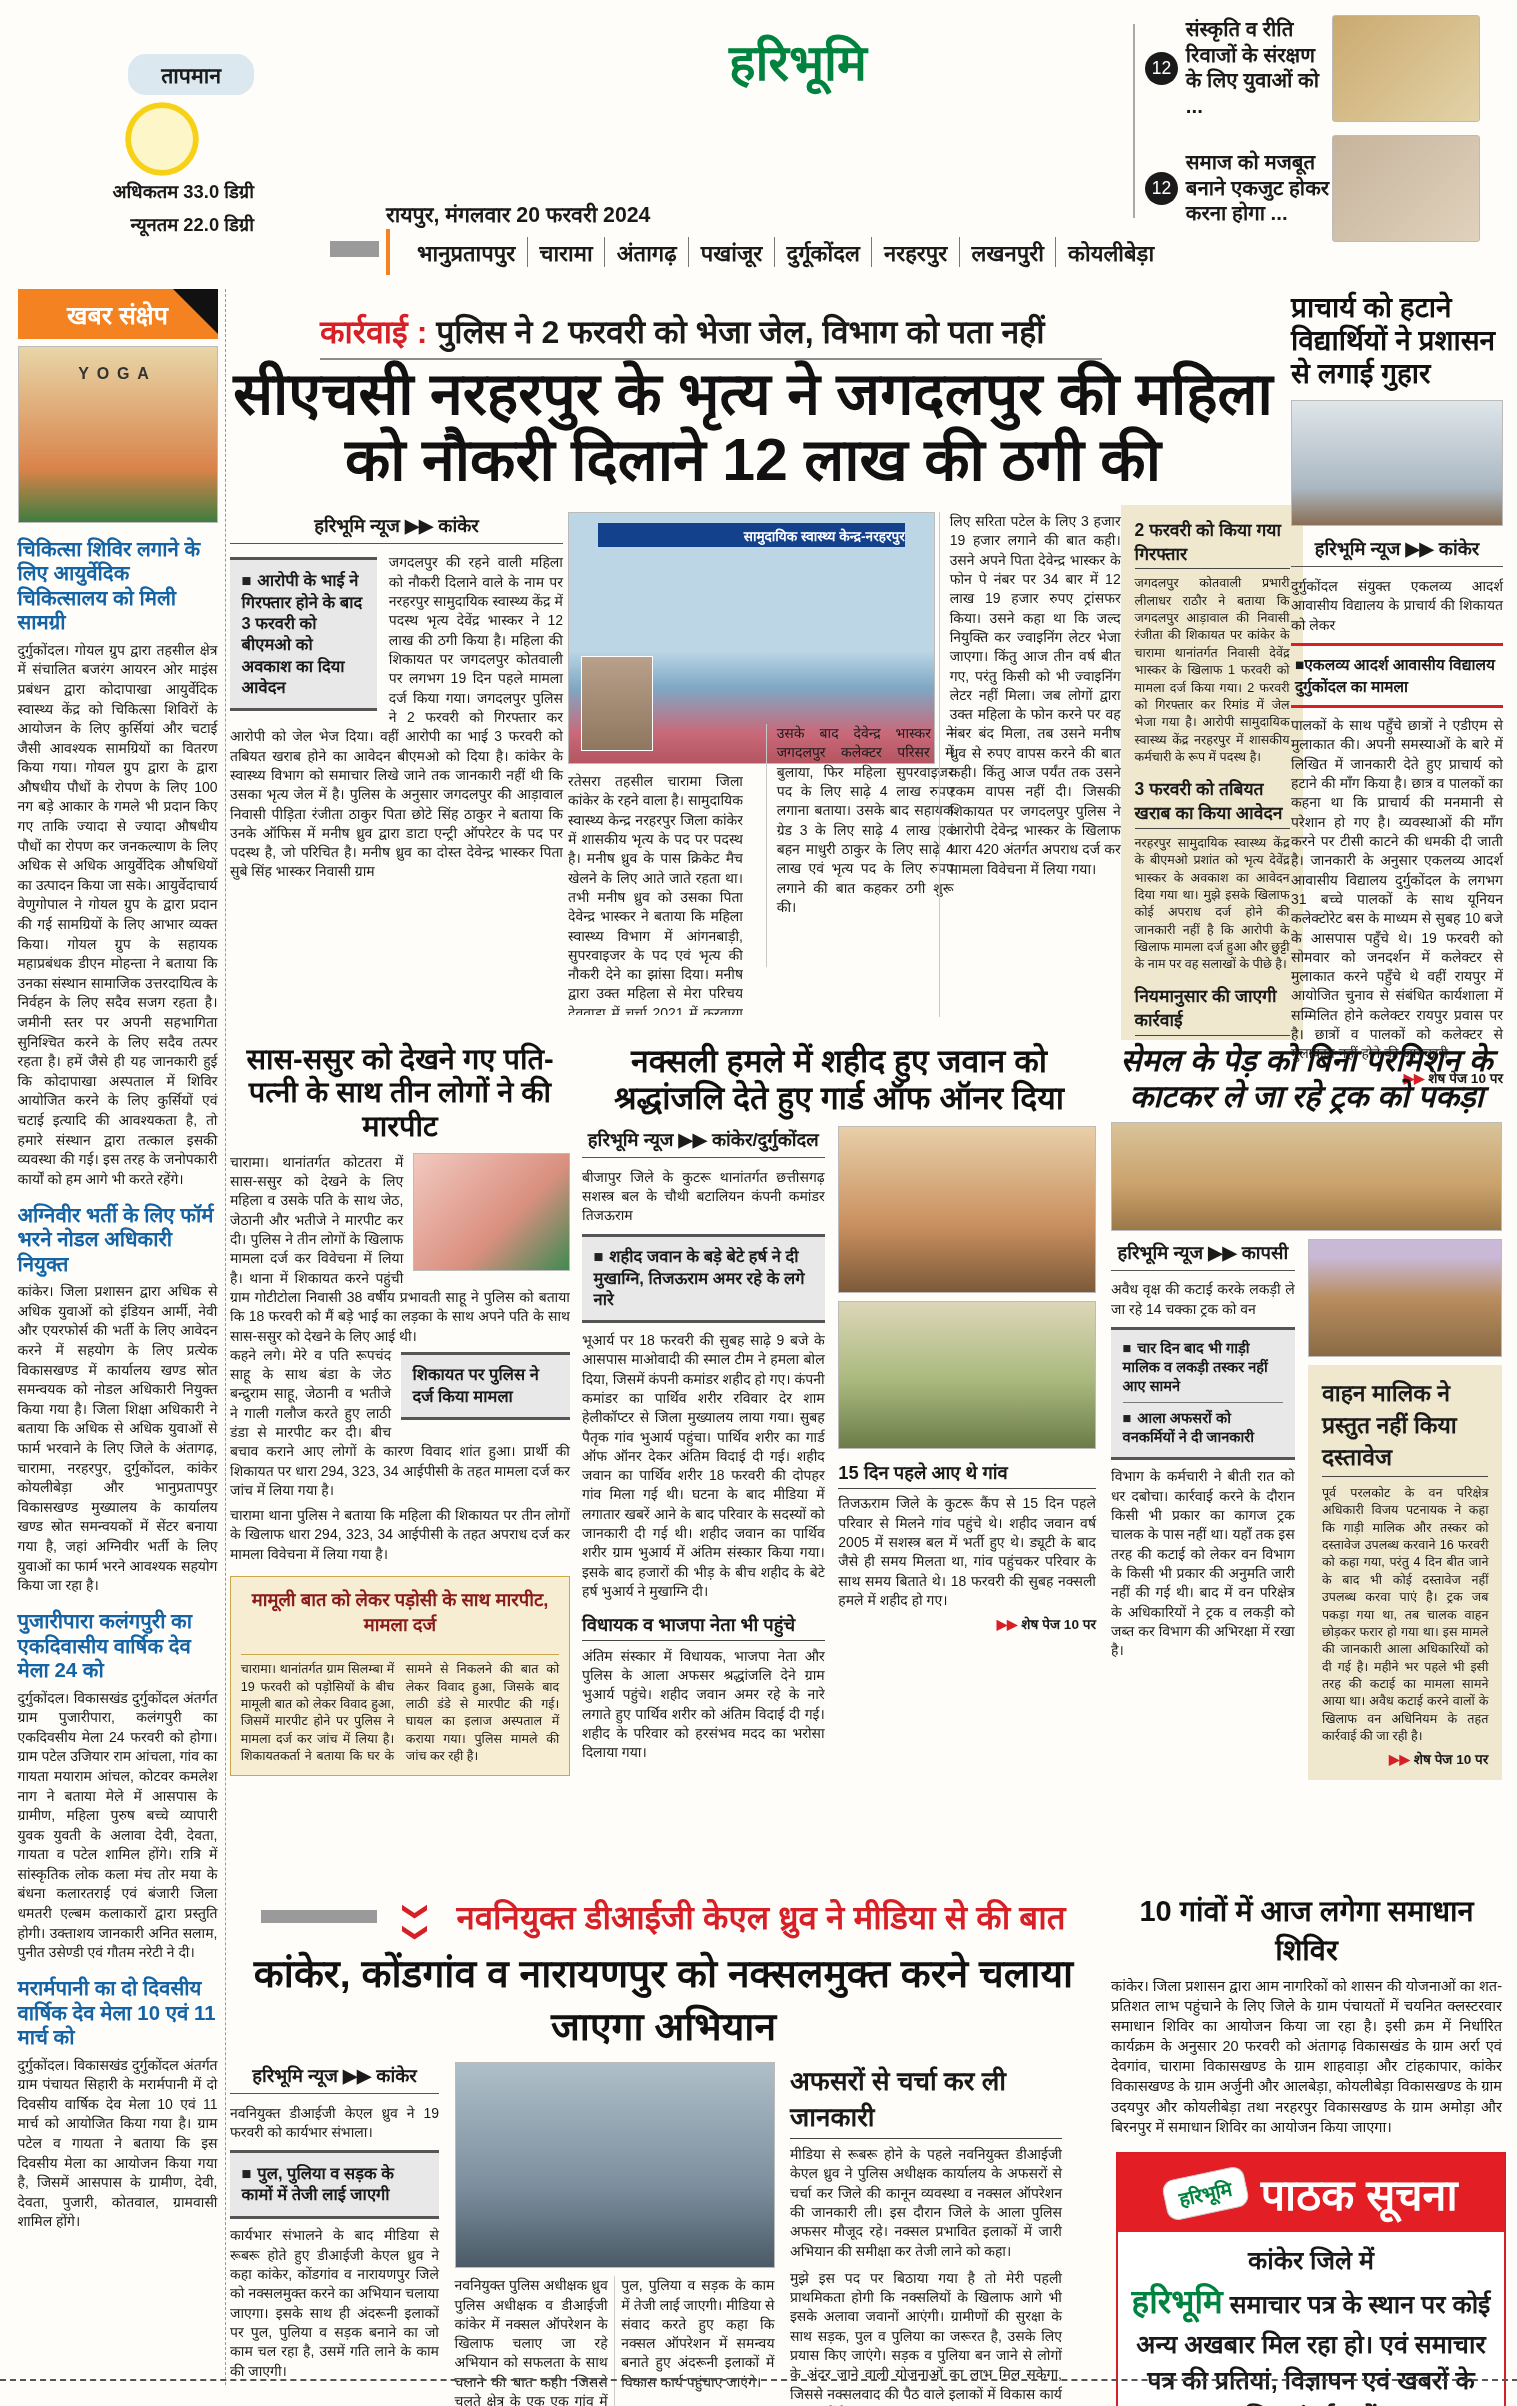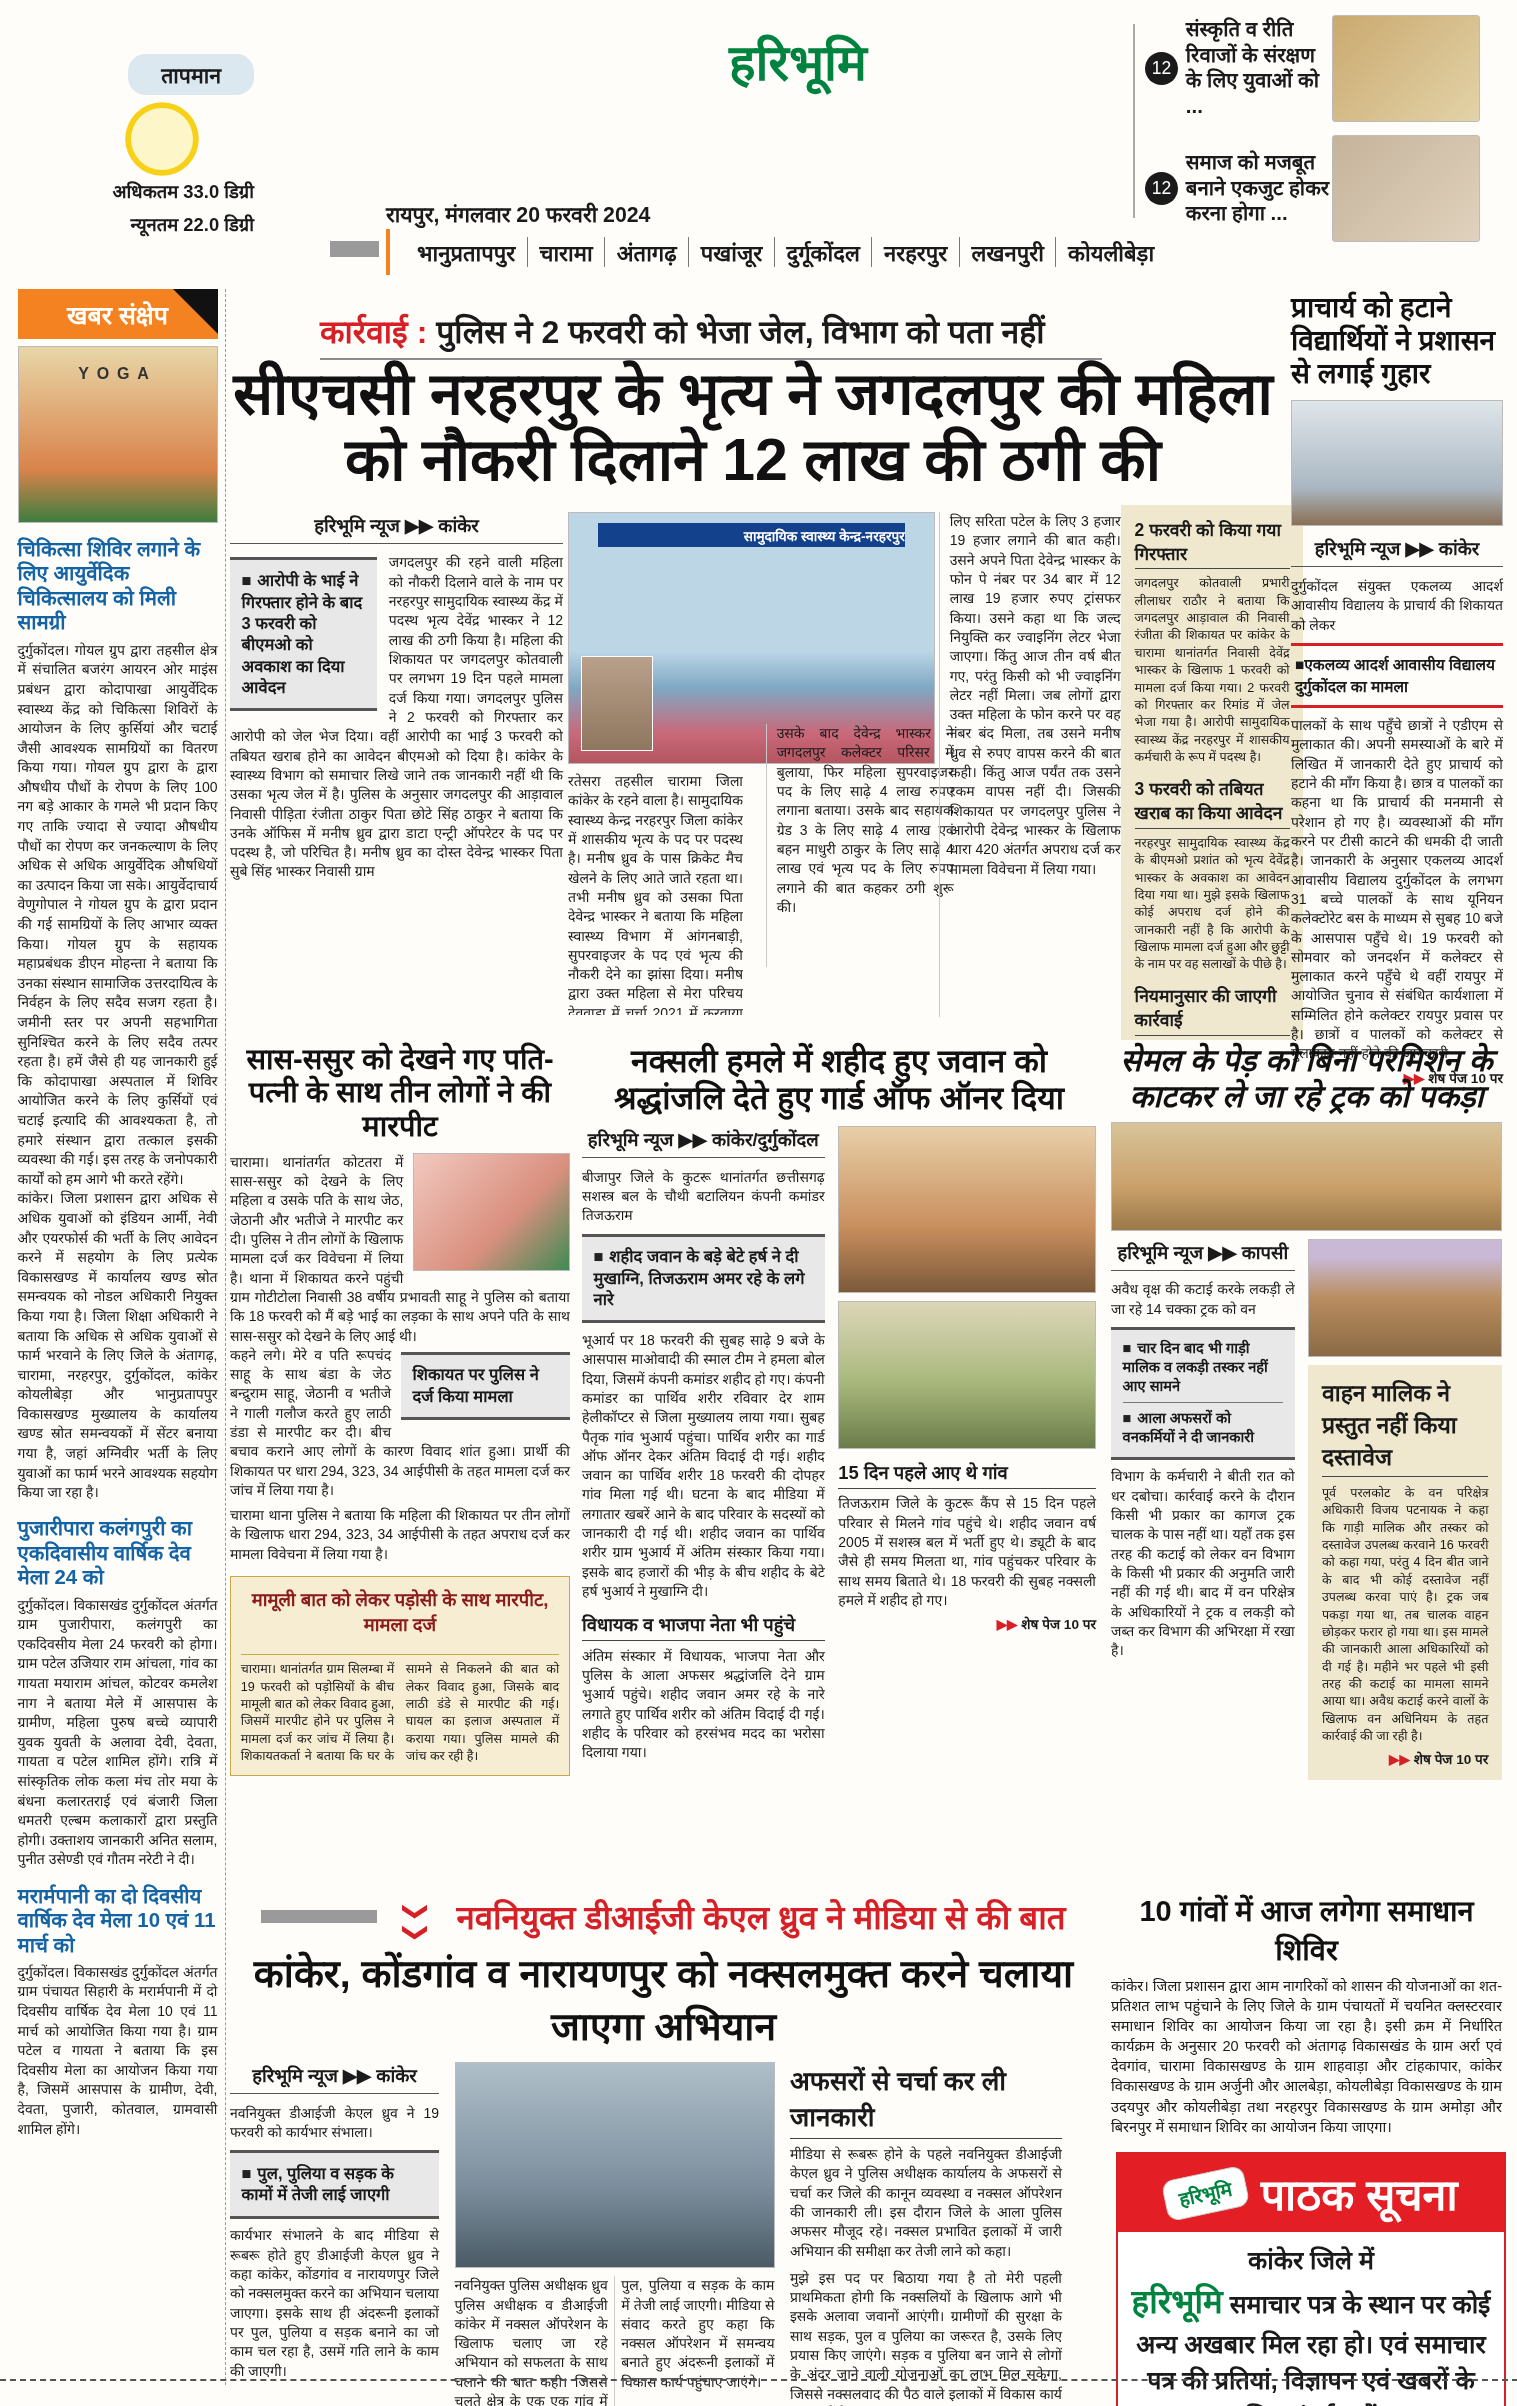--- a/index.html
+++ b/index.html
@@ -122,20 +122,21 @@
   <div class="abs briefs">
     <div class="briefs-head">
       <span>खबर संक्षेप</span>
       <span class="corner"></span>
     </div>
     <div class="photo" style="height:175px;margin-top:7.8px;background:linear-gradient(#e8d6a8,#d9834a 70%,#3f7d3f);">
       <div style="position:absolute;top:17.5px;left:0;right:0;text-align:center;font-weight:bold;color:#333;letter-spacing:7.8px;">YOGA</div>
     </div>
     <div class="brief-title">चिकित्सा शिविर लगाने के लिए आयुर्वेदिक चिकित्सालय को मिली सामग्री</div>
     <div class="brief-body">दुर्गुकोंदल। गोयल ग्रुप द्वारा तहसील क्षेत्र में संचालित बजरंग आयरन ओर माइंस प्रबंधन द्वारा कोदापाखा आयुर्वेदिक स्वास्थ्य केंद्र को चिकित्सा शिविरों के आयोजन के लिए कुर्सियां और चटाई जैसी आवश्यक सामग्रियों का वितरण किया गया। गोयल ग्रुप द्वारा के द्वारा औषधीय पौधों के रोपण के लिए 100 नग बड़े आकार के गमले भी प्रदान किए गए ताकि ज्यादा से ज्यादा औषधीय पौधों का रोपण कर जनकल्याण के लिए अधिक से अधिक आयुर्वेदिक औषधियों का उत्पादन किया जा सके। आयुर्वेदाचार्य वेणुगोपाल ने गोयल ग्रुप के द्वारा प्रदान की गई सामग्रियों के लिए आभार व्यक्त किया। गोयल ग्रुप के सहायक महाप्रबंधक डीएन मोहन्ता ने बताया कि उनका संस्थान सामाजिक उत्तरदायित्व के निर्वहन के लिए सदैव सजग रहता है। जमीनी स्तर पर अपनी सहभागिता सुनिश्चित करने के लिए सदैव तत्पर रहता है। हमें जैसे ही यह जानकारी हुई कि कोदापाखा अस्पताल में शिविर आयोजित करने के लिए कुर्सियों एवं चटाई इत्यादि की आवश्यकता है, तो हमारे संस्थान द्वारा तत्काल इसकी व्यवस्था की गई। इस तरह के जनोपकारी कार्यों को हम आगे भी करते रहेंगे।</div>
+    <div class="brief-title">अग्निवीर भर्ती के लिए फॉर्म भरने नोडल अधिकारी नियुक्त</div>
     <div class="brief-body">कांकेर। जिला प्रशासन द्वारा अधिक से अधिक युवाओं को इंडियन आर्मी, नेवी और एयरफोर्स की भर्ती के लिए आवेदन करने में सहयोग के लिए प्रत्येक विकासखण्ड में कार्यालय खण्ड स्रोत समन्वयक को नोडल अधिकारी नियुक्त किया गया है। जिला शिक्षा अधिकारी ने बताया कि अधिक से अधिक युवाओं से फार्म भरवाने के लिए जिले के अंतागढ़, चारामा, नरहरपुर, दुर्गुकोंदल, कांकेर कोयलीबेड़ा और भानुप्रतापपुर विकासखण्ड मुख्यालय के कार्यालय खण्ड स्रोत समन्वयकों में सेंटर बनाया गया है, जहां अग्निवीर भर्ती के लिए युवाओं का फार्म भरने आवश्यक सहयोग किया जा रहा है।</div>
     <div class="brief-title">पुजारीपारा कलंगपुरी का एकदिवासीय वार्षिक देव मेला 24 को</div>
     <div class="brief-body">दुर्गुकोंदल। विकासखंड दुर्गुकोंदल अंतर्गत ग्राम पुजारीपारा, कलंगपुरी का एकदिवसीय मेला 24 फरवरी को होगा। ग्राम पटेल उजियार राम आंचला, गांव का गायता मयाराम आंचल, कोटवर कमलेश नाग ने बताया मेले में आसपास के ग्रामीण, महिला पुरुष बच्चे व्यापारी युवक युवती के अलावा देवी, देवता, गायता व पटेल शामिल होंगे। रात्रि में सांस्कृतिक लोक कला मंच तोर मया के बंधना कलारतराई एवं बंजारी जिला धमतरी एल्बम कलाकारों द्वारा प्रस्तुति होगी। उक्ताशय जानकारी अनित सलाम, पुनीत उसेण्डी एवं गौतम नरेटी ने दी।</div>
     <div class="brief-title">मरार्मपानी का दो दिवसीय वार्षिक देव मेला 10 एवं 11 मार्च को</div>
     <div class="brief-body">दुर्गुकोंदल। विकासखंड दुर्गुकोंदल अंतर्गत ग्राम पंचायत सिहारी के मरार्मपानी में दो दिवसीय वार्षिक देव मेला 10 एवं 11 मार्च को आयोजित किया गया है। ग्राम पटेल व गायता ने बताया कि इस दिवसीय मेला का आयोजन किया गया है, जिसमें आसपास के ग्रामीण, देवी, देवता, पुजारी, कोतवाल, ग्रामवासी शामिल होंगे।</div>
   </div>
 
   <div class="abs" style="left:320px;top:309px;width:815px;">
     <span class="kicker"><span class="red">कार्रवाई :</span>
     <span>पुलिस ने 2 फरवरी को भेजा जेल, विभाग को पता नहीं</span></span>

